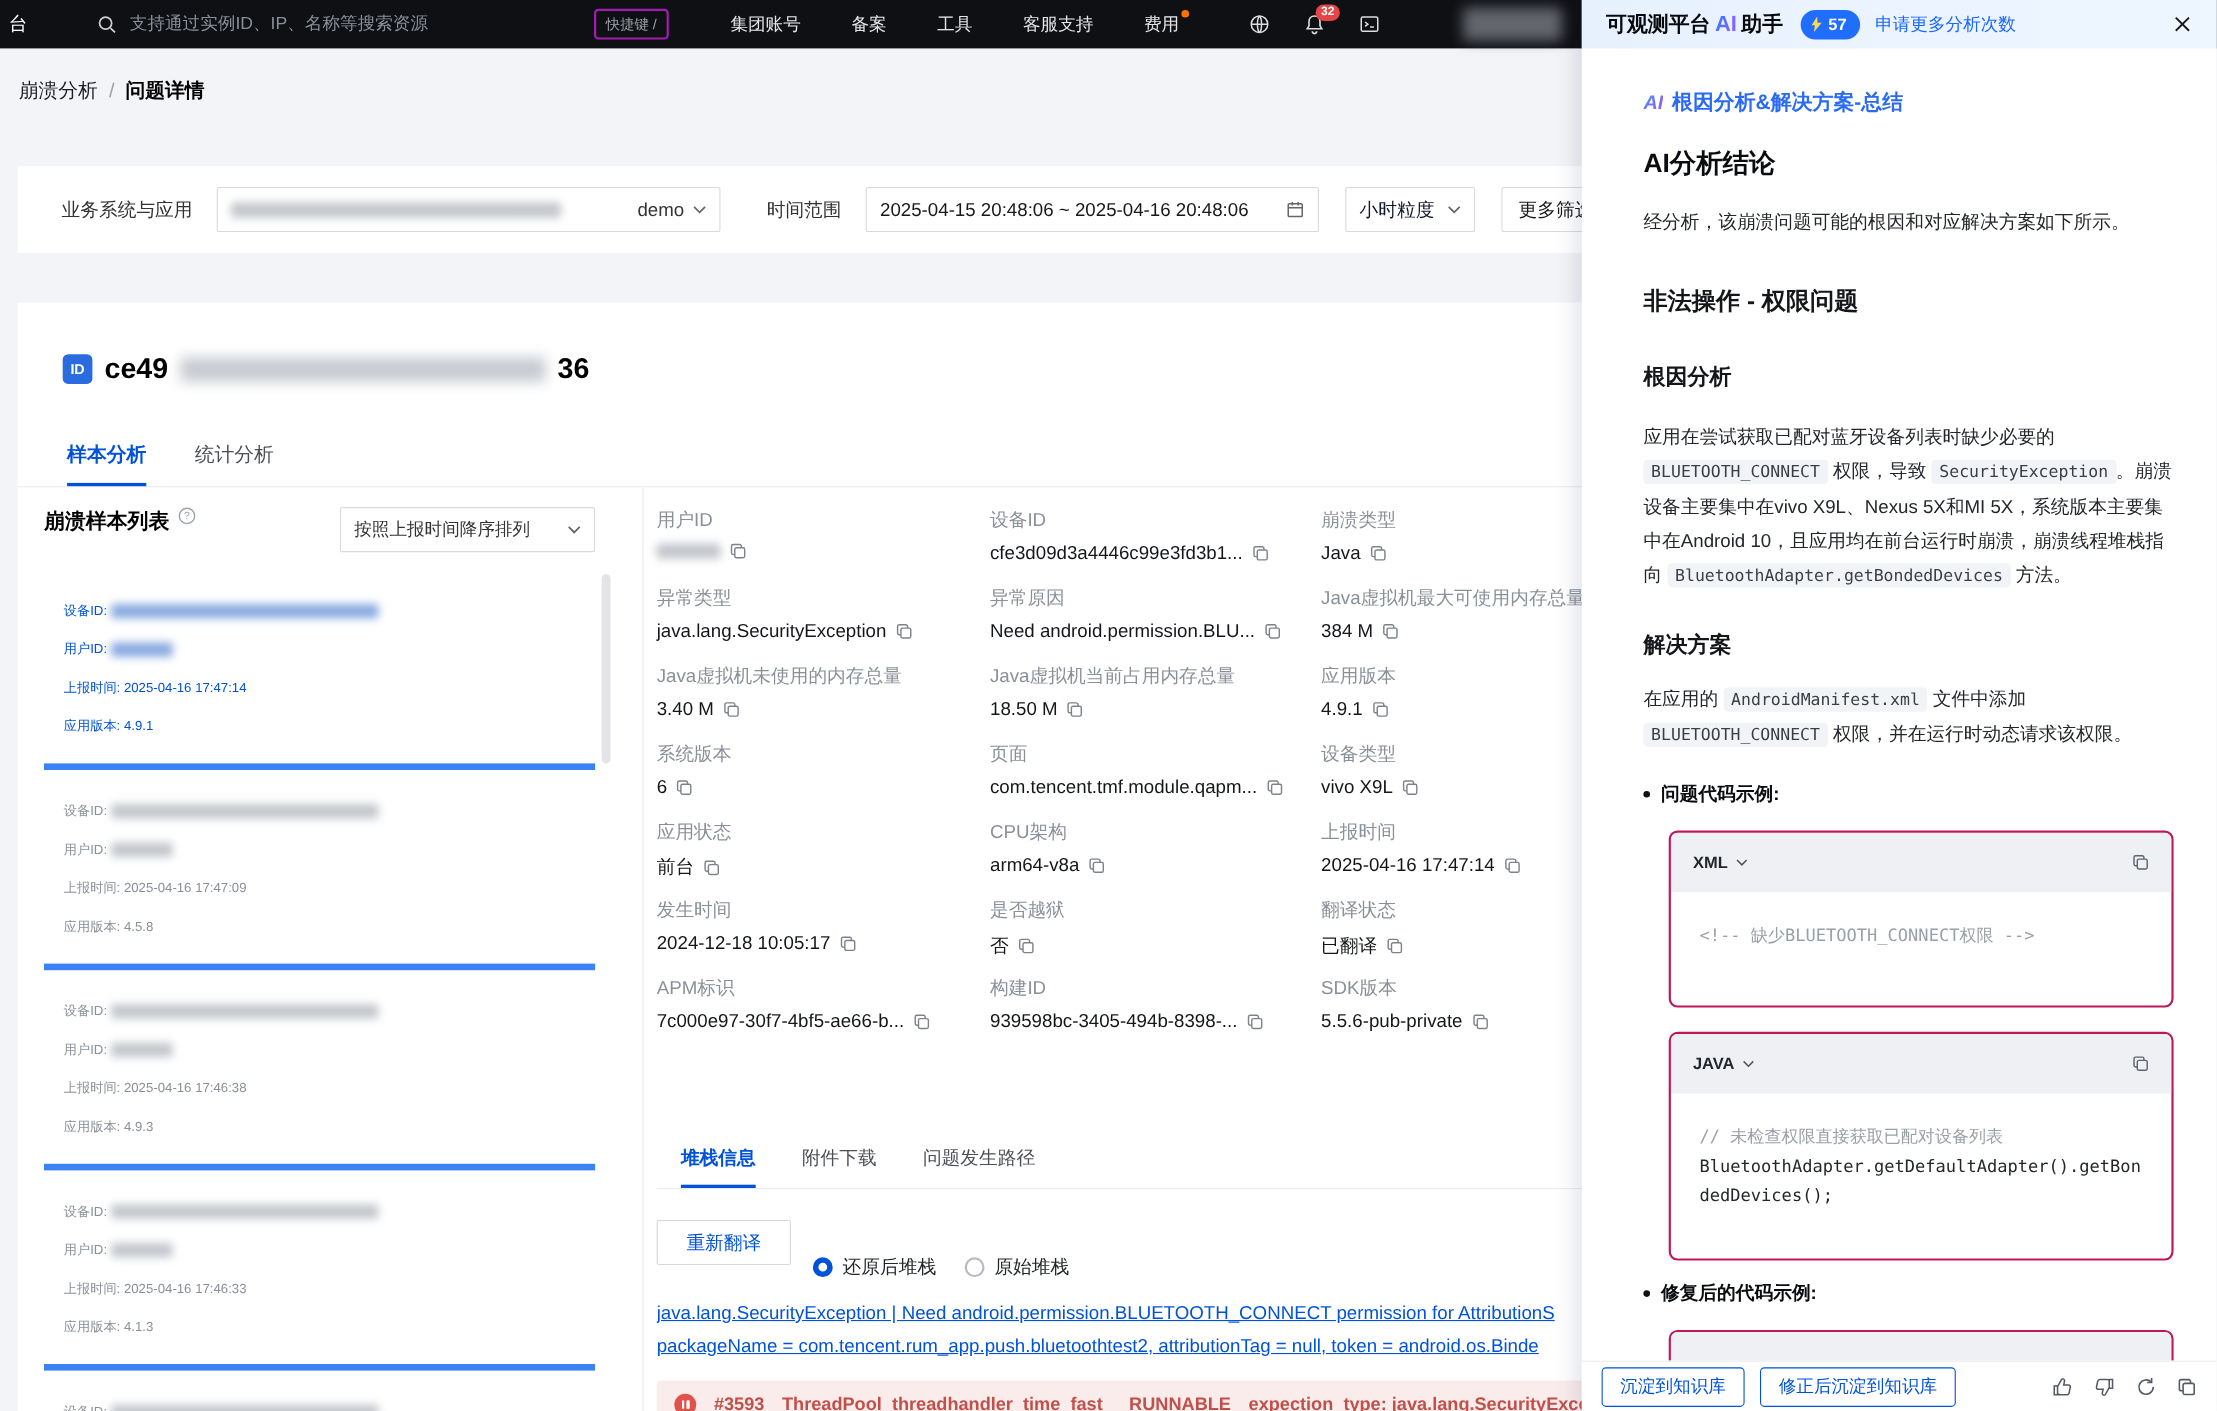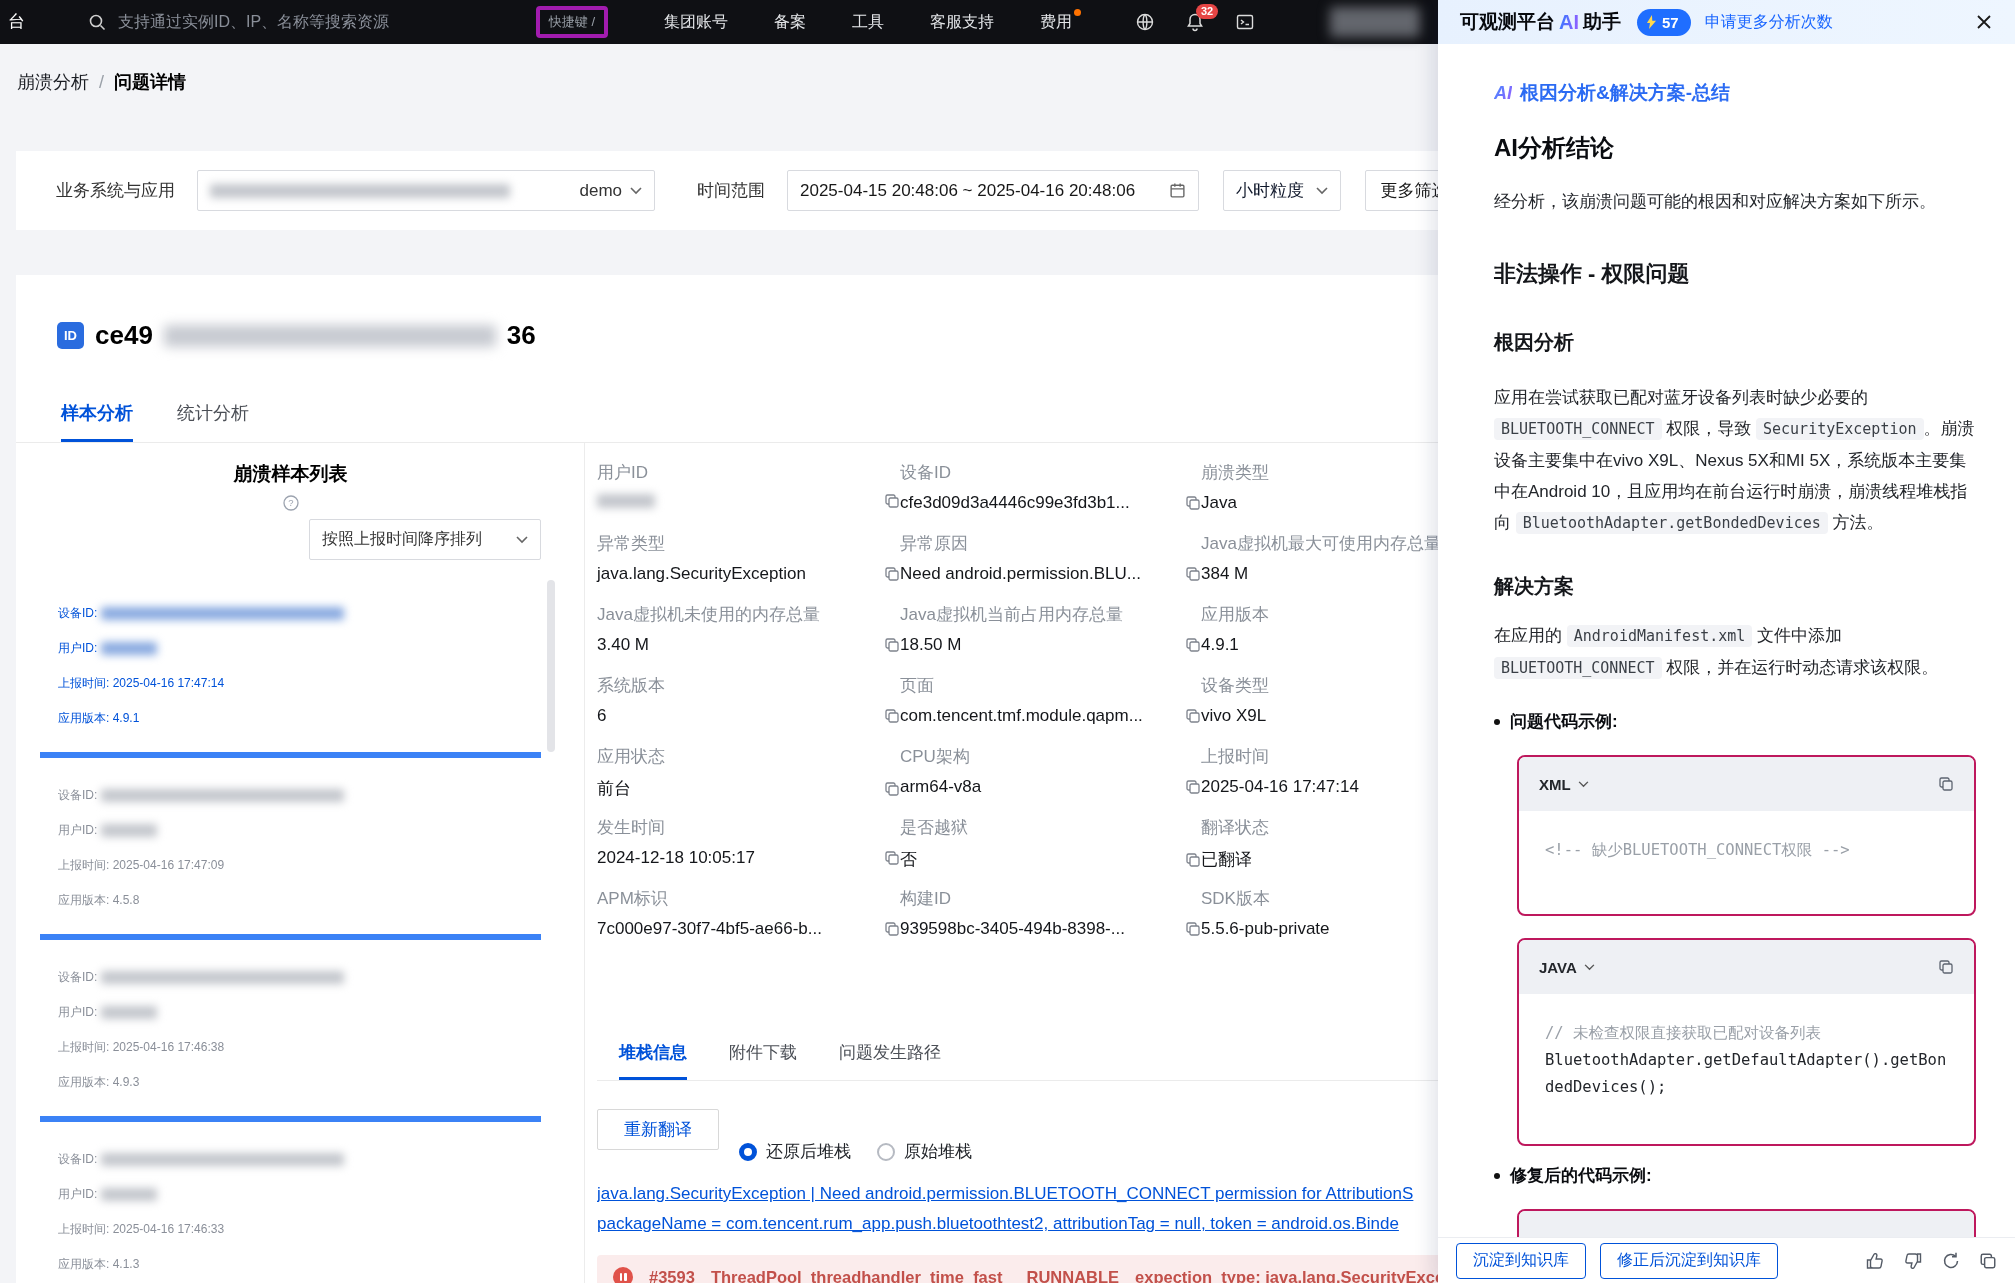--- a/index.html
+++ b/index.html
@@ -10,21 +10,21 @@
     color:#14161a; font-size:17px;
   }
   svg { display:block; }
 
   
   .topnav { position:absolute; top:0; left:0; width:2015px; height:44px; background:#0f1014; z-index:5; }
   .nav-logo { position:absolute; left:8px; top:0; line-height:44px; color:#fff; font-size:17px; }
   .nav-search { position:absolute; left:88px; top:0; height:44px; display:flex; align-items:center; gap:12px; width:520px; }
   .nav-search input { background:transparent; border:none; outline:none; color:#d8dbe0; font-size:16px; flex:1; font-family:inherit; }
   .nav-search input::placeholder { color:#8a8f99; }
-  .shortcut-badge { border:4px solid #a21caf; border-radius:4px; padding:3px 9px; color:#9aa0a8; font-size:13px; white-space:nowrap; }
+  .shortcut-badge { border:2px solid #a21caf; border-radius:4px; padding:3px 9px; color:#9aa0a8; font-size:13px; white-space:nowrap; }
   .nav-menu { position:absolute; left:664px; top:0; height:44px; display:flex; align-items:center; gap:46px; }
   .nav-link { color:#e3e5e8; font-size:16px; position:relative; white-space:nowrap; cursor:default; }
   .fee-dot { position:absolute; top:-3px; right:-9px; width:7px; height:7px; border-radius:50%; background:#ff7200; }
   .nav-icons { position:absolute; left:1135px; top:0; height:44px; display:flex; align-items:center; gap:30px; }
   .nav-ic { position:relative; width:20px; height:20px; }
   .bell-badge { position:absolute; top:-8px; left:11px; background:#e64545; color:#fff; font-size:11px; line-height:15px; padding:0 5px; border-radius:8px; font-weight:700; }
   .account-blur { position:absolute; left:1330px; top:7px; width:90px; height:30px; background:#63666d; filter:blur(6px); border-radius:2px; }
 
   
   .breadcrumb { position:absolute; top:70px; left:17px; font-size:18px; display:flex; gap:10px; align-items:center; }
@@ -54,33 +54,33 @@
   .id-badge { width:27px; height:27px; border-radius:5px; background:#2a6cdf; color:#fff; font-size:13px; font-weight:700; display:flex; align-items:center; justify-content:center; }
   .id-text { font-size:26px; font-weight:700; color:#000; }
   .id-blur { width:332px; height:22px; background:#c7cad1; filter:blur(6px); border-radius:2px; }
 
   .tabs-wrap { margin-top:50px; border-bottom:1px solid #ebebeb; padding-left:45px; display:flex; gap:44px; }
   .tab { font-size:18px; color:#4b4f56; padding-bottom:14px; border-bottom:3px solid transparent; cursor:default; }
   .tab.active { color:#0052d9; font-weight:700; border-bottom-color:#0052d9; }
 
   .content-row { display:flex; align-items:flex-start; }
   .sample-col { width:525px; padding-left:24px; flex:none; }
-  .sample-head { display:flex; align-items:center; margin-top:18px; gap:8px;flex-direction:column; }
+  .sample-head { display:flex; align-items:flex-start; margin-top:18px; gap:8px; }
   .sample-title { font-size:19px; font-weight:700; color:#000; }
   .sort-select { width:232px; margin-left:auto; justify-content:space-between; color:#333; font-size:16px; }
   .sample-list { margin-top:16px; position:relative; }
   .sample-item { padding:20px 0 16px 18px; line-height:35px; font-size:12px; color:#8a8f99; border-bottom:6px solid #3b82f6; }
   .sample-item .blur { height:13px; }
   .sample-item.selected { color:#0052d9; }
   .scroll-thumb { position:absolute; right:-14px; top:4px; width:8px; height:172px; background:#e3e4e8; border-radius:4px; }
 
   .detail-col { flex:1; margin-left:43px; border-left:1px solid #ececec; padding-left:12px; min-width:0; }
   .detail-grid { display:grid; grid-template-columns:303px 301px 330px; grid-auto-rows:71px; margin-top:18px; }
   .d-label { font-size:17px; color:#8a9099; white-space:nowrap; overflow:hidden; }
-  .d-value-row { margin-top:9px; display:flex; align-items:center; gap:8px; white-space:nowrap;justify-content:space-between; }
+  .d-value-row { margin-top:9px; display:flex; align-items:center; gap:8px; white-space:nowrap; }
   .d-value { color:#14161a; font-size:17px; }
   .copy-ic { color:#7d828c; flex:none; cursor:default; }
 
   .stack-tabs { display:flex; gap:42px; margin-top:83px; border-bottom:1px solid #ebebeb; padding-left:22px; }
   .stack-tabs .tab { font-size:17px; padding-bottom:13px; }
   .stack-controls { display:flex; align-items:center; gap:20px; margin-top:14px; }
   .retranslate-btn { width:122px; height:41px; border:1px solid #d8d8d8; border-radius:2px; background:#fff; color:#0052d9; font-size:17px; display:flex; align-items:center; justify-content:center; cursor:default; }
   .radio-row { display:flex; align-items:center; gap:9px;margin-top:45px; }
   .radio-dot { width:18px; height:18px; border-radius:50%; border:5px solid #0052d9; background:#fff; }
   .radio-dot.off { border:2px solid #b6bac2; }

